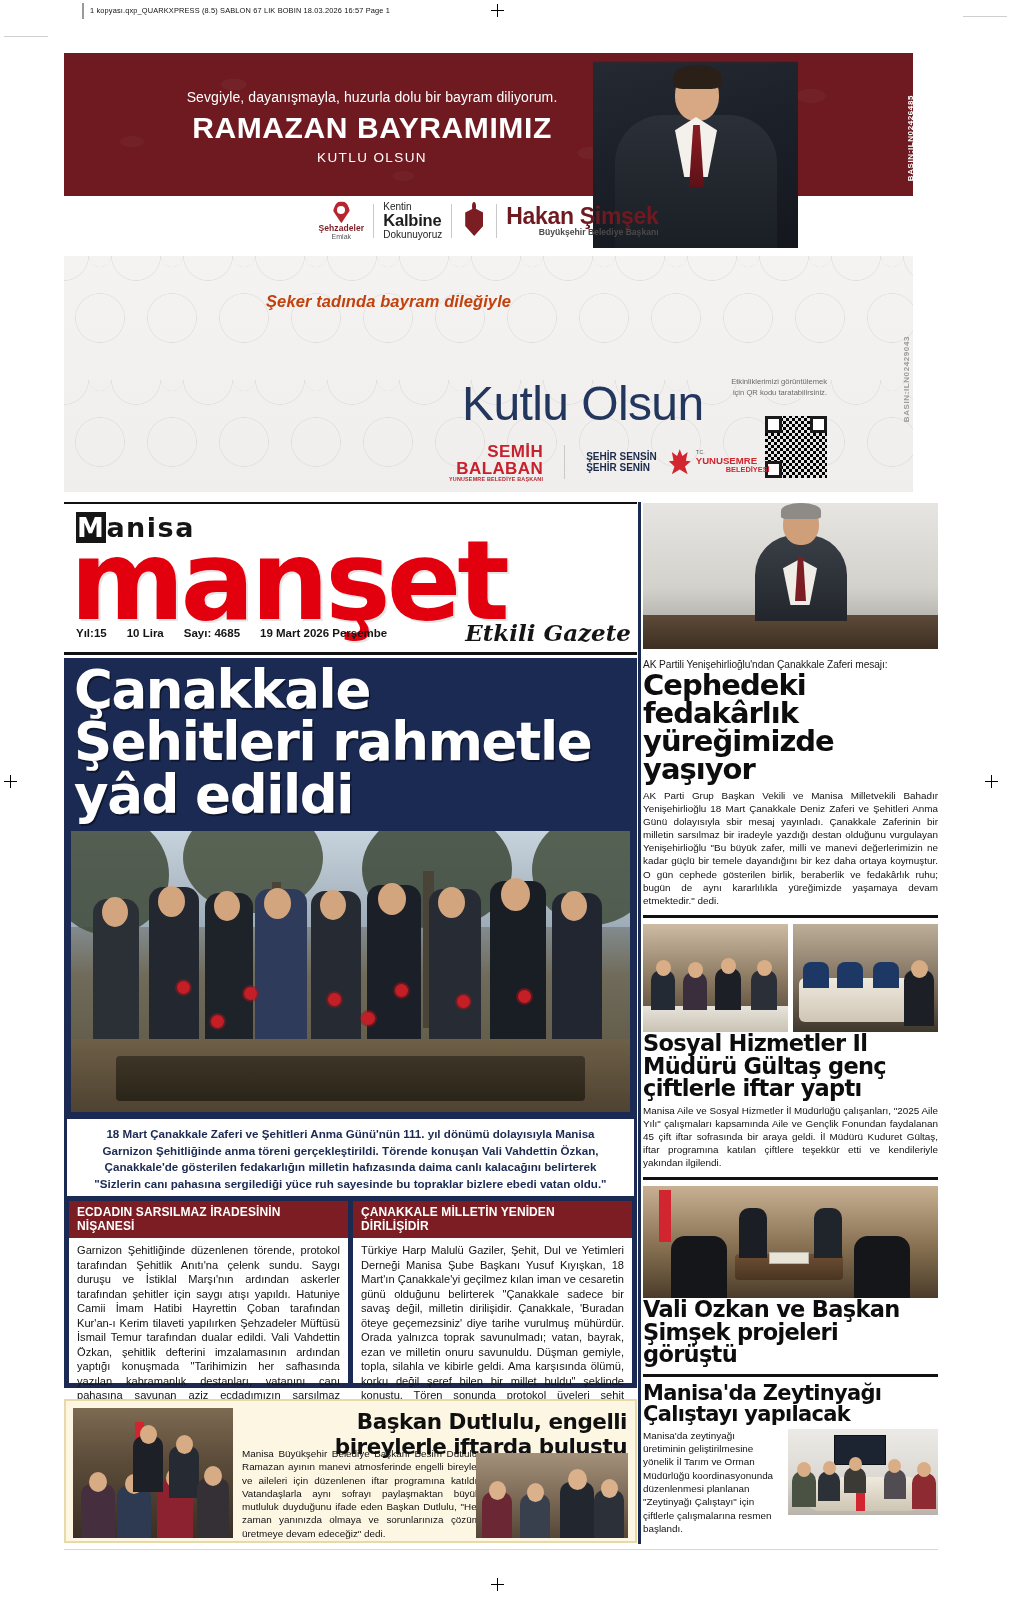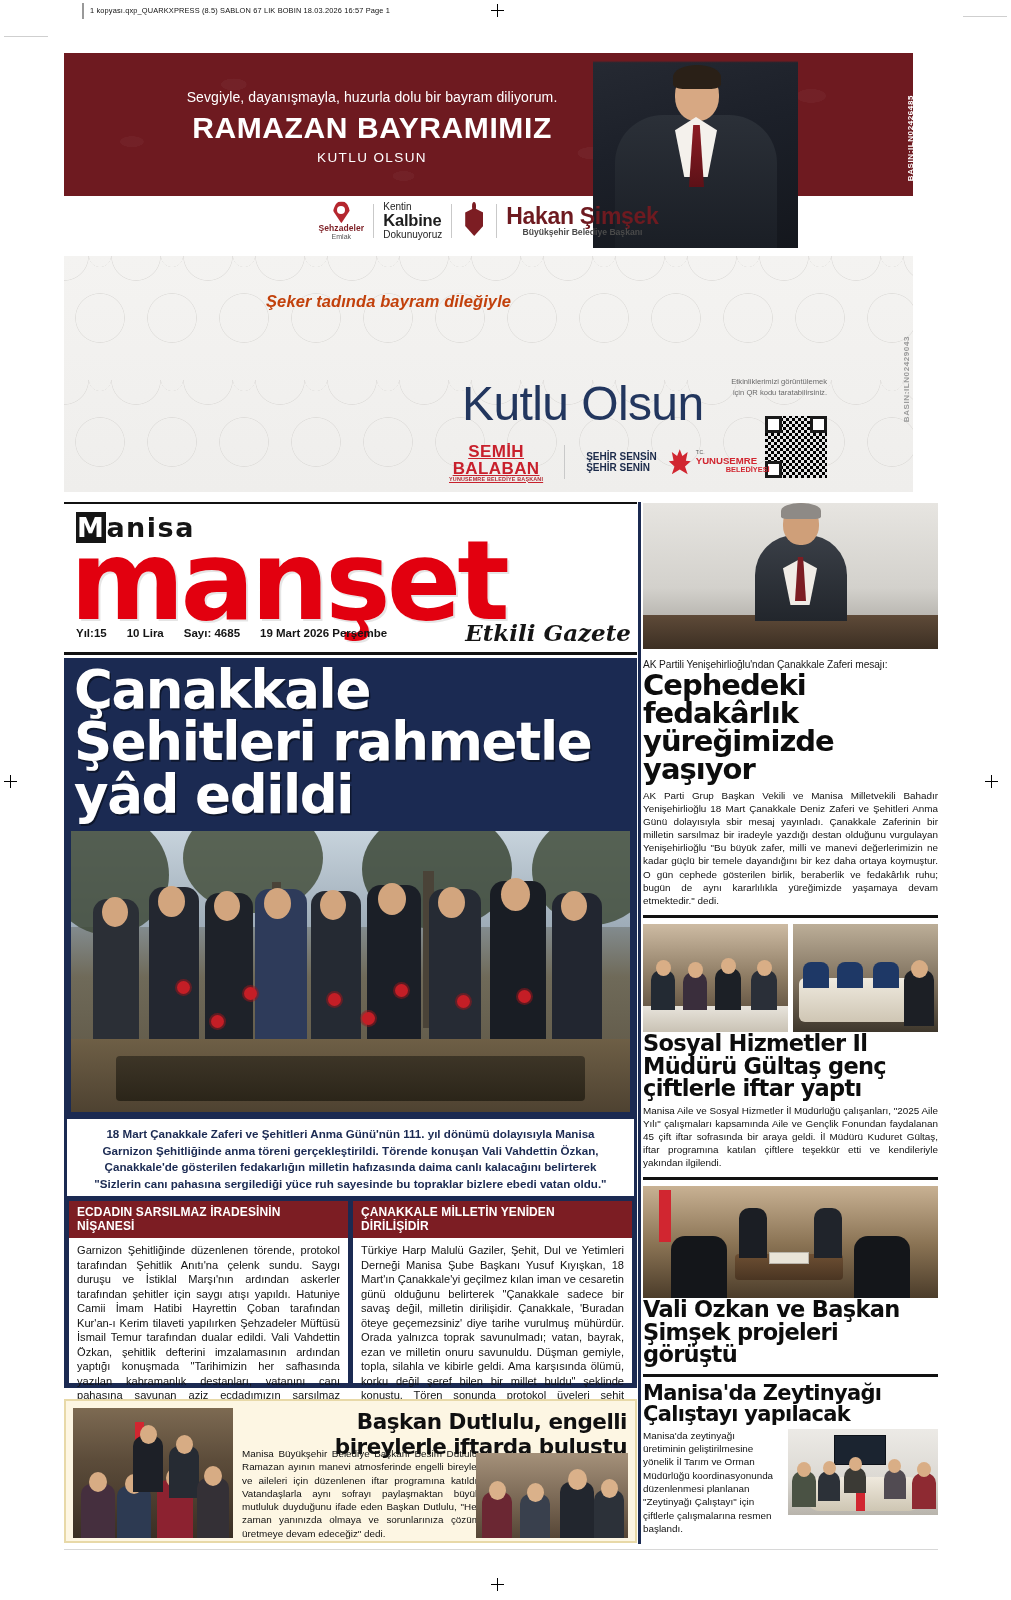--- a/index.html
+++ b/index.html
@@ -84,21 +84,21 @@
   .lg-kentin { color:#1d1d1d; line-height:1.04; text-align:left; }
   .lg-k1 { font-size:10px; }
   .lg-k2 { font-size:16.5px; font-weight:bold; letter-spacing:-.2px; }
   .lg-k3 { font-size:10px; }
   .lg-crest { width:26px;height:38px; position:relative; }
   .lg-crest::before { content:""; position:absolute; left:4px; top:6px; width:18px;height:28px;
                       background:#7c1d23;
                       clip-path:polygon(50% 0,100% 16%,100% 64%,50% 100%,0 64%,0 16%); }
   .lg-crest::after { content:""; position:absolute; left:11px; top:0; width:4px;height:9px;
                      background:#7c1d23; border-radius:50%; }
-  .lg-name { text-align:center; color:#6e1a20; line-height:1.04; }
+  .lg-name { text-align:right; color:#6e1a20; line-height:1.04; }
   .lg-n1 { font-size:23px; font-weight:bold; letter-spacing:-.3px; }
   .lg-n2 { font-size:8.6px; font-weight:bold; color:#4a4a4a; }
   .basin-code {
     position:absolute; writing-mode:vertical-rl; transform:rotate(180deg);
     font-size:8px; letter-spacing:.6px; font-weight:bold;
   }
   .basin1 { right:-2px; top:42px; color:#ffffff; }
 
   
   .ad2 { position:absolute; left:64px; top:256px; width:849px; height:236px; overflow:hidden;
@@ -121,21 +121,21 @@
                letter-spacing:-.6px; }
   .ad2-qr-note { position:absolute; right:86px; top:120px; width:96px; text-align:right;
                  font-size:7.6px; color:#6a6a6a; line-height:1.45; }
   .ad2-qr { position:absolute; right:86px; top:160px; width:62px; height:62px;
             background:
               repeating-linear-gradient(90deg,#1a1a1a 0 3px,#fff 3px 6px),
               repeating-linear-gradient(0deg,#1a1a1a 0 3px,#fff 3px 6px);
             background-blend-mode:difference; }
   .ad2-qr-c { position:absolute; width:17px;height:17px;border:3.5px solid #1a1a1a; background:#fff; }
   .ad2-logos { position:absolute; left:385px; bottom:10px; display:flex; align-items:center; gap:12px; }
-  .lg-semih { color:#c8202c; line-height:1; text-align:center;text-decoration:underline; }
+  .lg-semih { color:#c8202c; line-height:1; text-align:right; }
   .lg-sm1 { font-size:17px; font-weight:bold; letter-spacing:.4px; }
   .lg-sm2 { font-size:17px; font-weight:bold; letter-spacing:.4px; }
   .lg-sm3 { font-size:5.4px; font-weight:bold; color:#b0272f; letter-spacing:.2px; }
   .lg-sehir { color:#1b2a4a; line-height:1.14; text-align:left; }
   .lg-sh { font-size:10px; font-weight:bold; }
   .lg-yun { display:flex; align-items:center; gap:5px; }
   .lg-tulip { width:22px;height:26px; background:#d12630;
               clip-path:polygon(50% 0,62% 26%,86% 10%,78% 44%,100% 46%,74% 66%,86% 96%,50% 78%,14% 96%,26% 66%,0 46%,22% 44%,14% 10%,38% 26%); }
   .lg-yun-t { color:#d12630; line-height:1.12; }
   .lg-y0 { font-size:5px; color:#555; }

